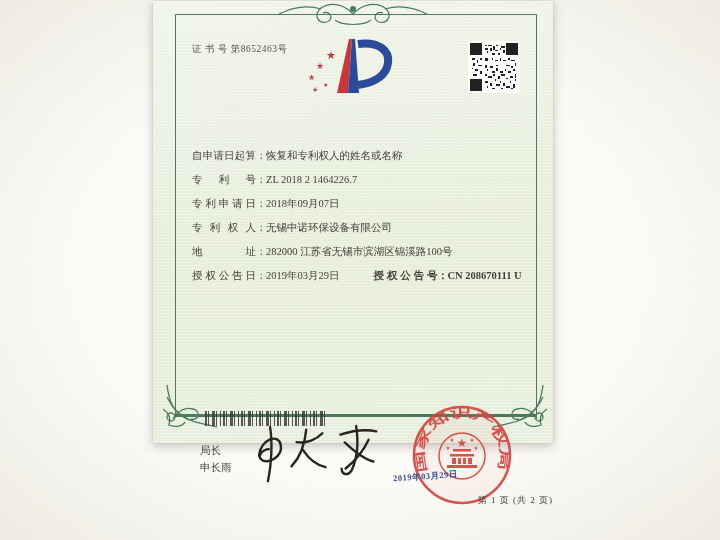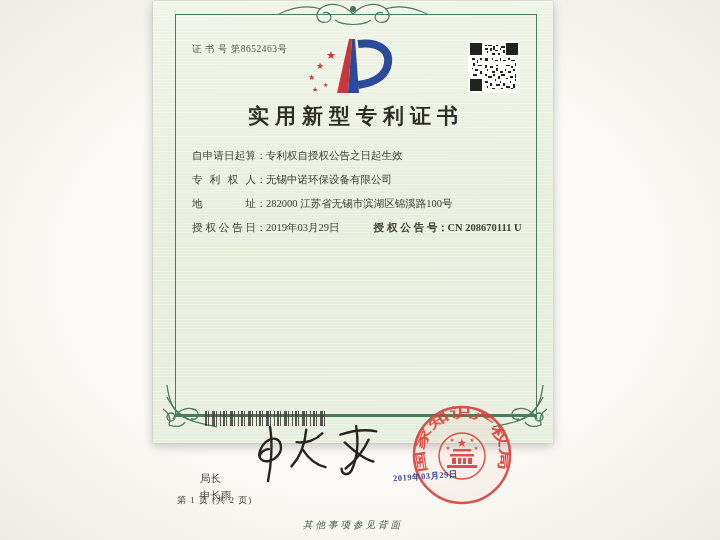--- a/index.html
+++ b/index.html
@@ -45,28 +45,28 @@
   .barcode{
     position:absolute;left:52px;top:410px;width:122px;height:15px;
     background-image:repeating-linear-gradient(90deg,
       #3c3c38 0 2px,transparent 2px 3px,
       #3c3c38 3px 4px,transparent 4px 7px,
       #3c3c38 7px 10px,transparent 10px 11px,
       #3c3c38 11px 12px,transparent 12px 15px,
       #3c3c38 15px 16px,transparent 16px 18px);
     opacity:.85;
   }
-  .director{position:absolute;left:47px;top:441px;font-size:10.5px;color:#3e3d36;line-height:17px;margin-top:28px;}
+  .director{position:absolute;left:47px;top:441px;font-size:10.5px;color:#3e3d36;line-height:17px;}
   .signature{position:absolute;left:92px;top:418px;transform:rotate(-2deg);}
   .seal{position:absolute;left:254px;top:399px;width:110px;height:110px;opacity:.93;}
   .seal-date{
     position:absolute;left:240px;top:470px;font-size:8.5px;color:#3b4f92;
     letter-spacing:.5px;transform:rotate(-4deg);white-space:nowrap;font-weight:700;
   }
-  .page-footer{position:absolute;left:17px;right:0;top:493px;text-align:left;font-size:9px;color:#3c3c34;letter-spacing:1px;padding-left:7px;}
+  .page-footer{position:absolute;left:8px;right:0;top:493px;text-align:right;font-size:9px;color:#3c3c34;letter-spacing:1px;padding-left:7px;}
   .back-note{
     position:absolute;left:0;right:0;top:518px;text-align:center;
     font-size:9.5px;color:#3d5748;letter-spacing:3px;font-style:italic;
   }
 </style>
 </head>
 <body>
 
 <div class="paper">
 
@@ -182,25 +182,30 @@
         <rect x="20" y="24" width="1" height="2"></rect>
         <rect x="22" y="26" width="2" height="1"></rect>
       <rect x="24" y="23" width="1" height="1"></rect>
         <rect x="26" y="25" width="1" height="2"></rect>
         <rect x="27" y="22" width="1" height="1"></rect>
       <rect x="19" y="27" width="1" height="1"></rect>
         <rect x="25" y="27" width="1" height="1"></rect>
     </g>
   </svg>
 
-  <div class="title">实用新型专利证书</div>
 
   <div class="fields">
     <div class="frow">
-      <span class="flabel">自申请日起算</span><span class="colon">：</span><span>专利权自授权公告之日起生效</span>
+      <span class="flabel">自申请日起算</span><span class="colon">：</span><span>恢复和专利权人的姓名或名称</span>
+    </div>
+    <div class="frow">
+      <span class="flabel">专利号</span><span class="colon">：</span><span>ZL 2018 2 1464226.7</span>
+    </div>
+    <div class="frow">
+      <span class="flabel">专利申请日</span><span class="colon">：</span><span>2018年09月07日</span>
     </div>
     <div class="frow">
       <span class="flabel">专利权人</span><span class="colon">：</span><span>无锡中诺环保设备有限公司</span>
     </div>
     <div class="frow">
       <span class="flabel">地址</span><span class="colon">：</span><span>282000 江苏省无锡市滨湖区锦溪路100号</span>
     </div>
     <div class="frow">
       <span class="flabel">授权公告日</span><span class="colon">：</span><span>2019年03月29日</span><span class="pair2"><span class="flabel">授权公告号</span><span class="colon">：</span><span>CN 208670111 U</span></span>
     </div>
@@ -250,15 +255,14 @@
       <rect x="56" y="58" width="3" height="6"></rect>
       <rect x="61" y="58" width="4" height="6"></rect>
       <rect x="40" y="65" width="30" height="3"></rect>
     </g>
   </svg>
 
   <div class="seal-date">2019年03月29日</div>
 
   <div class="page-footer">第 1 页 (共 2 页)</div>
 
-  <div class="back-note">其他事项参见背面</div>
 
 </div>
 
 </body></html>

